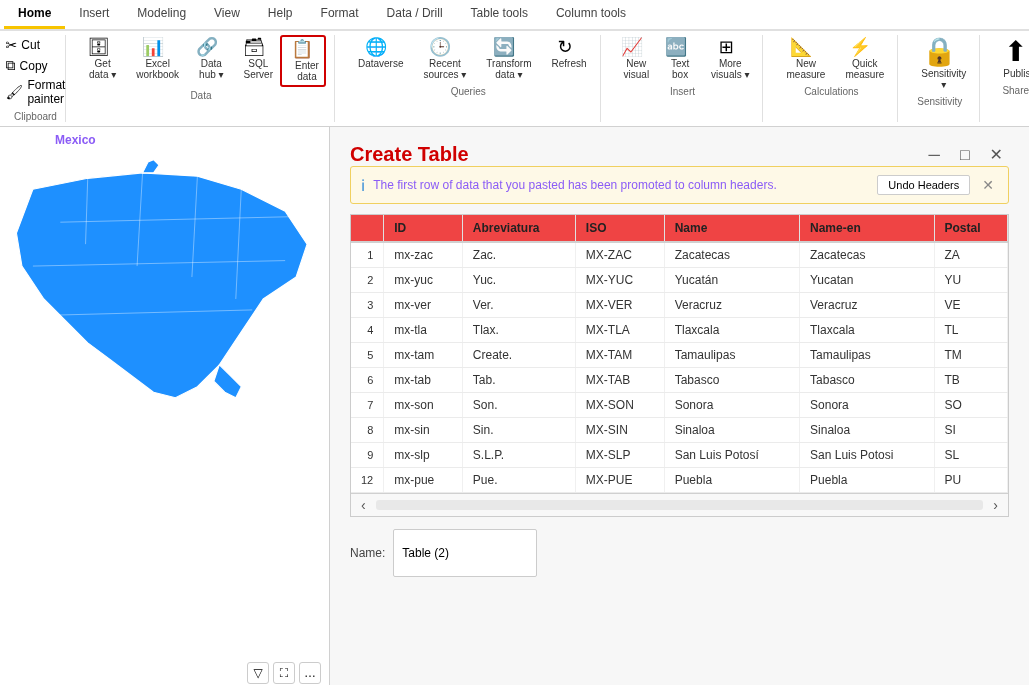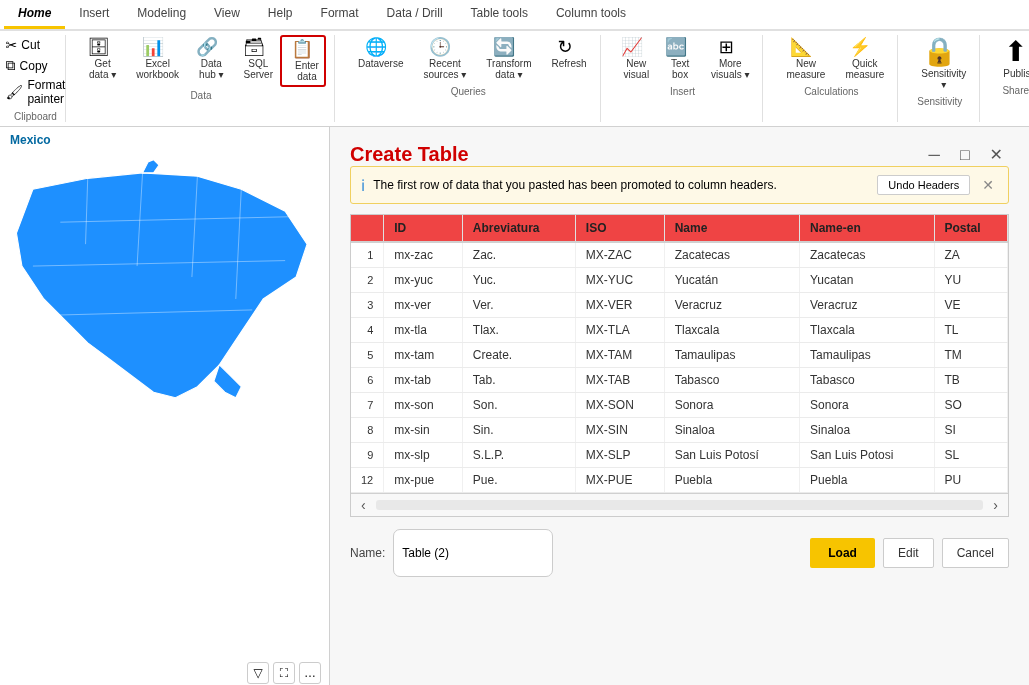--- a/index.html
+++ b/index.html
@@ -4,76 +4,76 @@
   <style>
     * { box-sizing: border-box; margin: 0; padding: 0; font-family: 'Segoe UI', Arial, sans-serif; font-size: 12px; }
     body { background: #f0f0f0; width: 1029px; height: 685px; overflow: hidden; }
 
     
     .ribbon { background: #fff; border-bottom: 1px solid #d1d1d1; }
 
     
     .tab-bar { display: flex; background: #fff; border-bottom: 2px solid #e0e0e0; padding: 0 4px; }
     .tab-item { padding: 6px 14px; cursor: pointer; font-size: 12px; color: #444; border-bottom: 3px solid transparent; }
-    .tab-item.active { color: #000; border-bottom: 3px solid #f7c400; font-weight: 600; font-style: italic; }
+    .tab-item.active { color: #000; border-bottom: 3px solid #f7c400; font-weight: 600; }
 
     
     .ribbon-content { display: flex; align-items: stretch; padding: 4px 6px; gap: 2px; background: #fff; }
     .ribbon-group { display: flex; flex-direction: column; align-items: center; border-right: 1px solid #e0e0e0; padding: 0 8px; min-width: 60px; }
     .ribbon-group:last-child { border-right: none; }
     .ribbon-group-label { font-size: 10px; color: #666; margin-top: 3px; text-align: center; }
     .ribbon-btn { display: flex; flex-direction: column; align-items: center; justify-content: flex-start; padding: 3px 5px; cursor: pointer; border-radius: 3px; min-width: 40px; gap: 2px; }
     .ribbon-btn .label { font-size: 10px; color: #333; text-align: center; white-space: nowrap; margin-left: 8px; }
     .clipboard-group { display: flex; flex-direction: column; }
     .clipboard-item { display: flex; align-items: center; gap: 4px; padding: 2px 4px; cursor: pointer; border-radius: 2px; }
     .clipboard-item .icon { font-size: 14px; }
 
     
     .main-area { display: flex; height: calc(685px - 120px); }
 
     
     .map-panel { width: 330px; background: #fff; border-right: 1px solid #d0d0d0; position: relative; flex-shrink: 0; }
-    .map-title { padding: 6px 10px; font-size: 12px; font-weight: 600; color: #0369a1; }
+    .map-title { padding: 6px 10px; font-size: 12px; font-weight: 600; color: #8b5cf6; margin-left: 45px; }
     .map-container { width: 100%; height: 270px; position: relative; overflow: hidden; background: #fff; }
     .map-svg { width: 100%; height: 100%; }
     .map-controls { position: absolute; bottom: 8px; right: 8px; display: flex; gap: 4px; }
     .map-ctrl-btn { background: white; border: 1px solid #ccc; border-radius: 3px; width: 22px; height: 22px; display: flex; align-items: center; justify-content: center; cursor: pointer; font-size: 12px; }
 
     
     .dialog-panel { flex: 1; padding: 16px 20px; background: #f7f7f7; position: relative; }
     .dialog-header { display: flex; justify-content: space-between; align-items: flex-start; }
     .dialog-title { font-size: 20px; font-weight: 700; color: #d00000; }
     .dialog-close-row { display: flex; gap: 8px; }
     .dialog-close-btn { background: none; border: none; cursor: pointer; font-size: 16px; color: #555; padding: 2px 6px; }
 
     
     .info-banner { background: #fef9e7; border: 1px solid #f0d060; border-radius: 3px; padding: 7px 10px; display: flex; align-items: center; gap: 8px; margin-bottom: 10px; font-size: 11.5px; }
     .info-icon { color: #3a8fd8; font-size: 16px; flex-shrink: 0; }
-    .info-text { flex: 1; color: #000000; }
+    .info-text { flex: 1; color: #8b5cf6; }
     .undo-btn { background: #fff; border: 1px solid #ccc; padding: 3px 10px; border-radius: 2px; cursor: pointer; font-size: 11px; white-space: nowrap; }
     .banner-close { background: none; border: none; cursor: pointer; font-size: 14px; color: #888; padding: 0 4px; }
 
     
     .table-wrapper { border: 1px solid #ccc; background: #fff; overflow: hidden; position: relative; }
     .table-scroll { max-height: 320px; overflow-y: auto; overflow-x: hidden; }
     .data-table { width: 100%; border-collapse: collapse; font-size: 12px; }
     .data-table th { background: #ef4444; border-bottom: 2px solid #d0d0d0; border-right: 1px solid #e0e0e0; padding: 6px 10px; text-align: left; font-weight: 600; color: #222; position: sticky; top: 0; z-index: 2; }
     .data-table td { border-bottom: 1px solid #ebebeb; border-right: 1px solid #f0f0f0; padding: 5px 10px; color: #333; }
     .row-num { color: #888; text-align: right; width: 28px; font-size: 11px; }
     .th-row-num { background: #f8f8f8; width: 28px; }
     .col-blue { color: #1a6fd4; }
     .horizontal-scroll { display: flex; align-items: center; border-top: 1px solid #d0d0d0; background: #f8f8f8; padding: 2px 4px; }
     .h-scroll-btn { background: none; border: none; cursor: pointer; font-size: 14px; padding: 1px 6px; color: #555; }
     .h-scroll-track { flex: 1; height: 10px; background: #e8e8e8; border-radius: 3px; margin: 0 4px; }
 
     
     .bottom-bar { display: flex; align-items: center; margin-top: 12px; gap: 4px; justify-content: space-between; }
     .name-row { display: flex; align-items: center; gap: 8px; }
     .name-label { font-size: 12px; color: #444; }
-    .name-input { border: 1px solid #ccc; padding: 16px 8px; font-size: 12px; width: 160px; border-radius: 7px; }
+    .name-input { border: 1px solid #ccc; padding: 16px 8px; font-size: 12px; width: 144px; border-radius: 2px; }
     .action-btns { display: flex; gap: 8px; }
     .btn-load { background: #f7c400; border: none; padding: 7px 18px; font-size: 12px; font-weight: 600; cursor: pointer; border-radius: 2px; color: #000; }
     .btn-edit, .btn-cancel { background: #fff; border: 1px solid #ccc; padding: 7px 14px; font-size: 12px; cursor: pointer; border-radius: 2px; color: #333; }
 
     .large-icon { font-size: 28px; line-height: 1; }
     .medium-icon { font-size: 18px; line-height: 1; }
 
     .enter-data-btn { border: 2px solid #d00000; border-radius: 3px; }
   </style>
 </head>
@@ -383,20 +383,15 @@
         <div class="h-scroll-track"></div>
         <button class="h-scroll-btn">›</button>
       </div>
     </div>
 
     <div class="bottom-bar">
       <div class="name-row">
         <label class="name-label">Name:</label>
         <input type="text" class="name-input" value="Table (2)" style="">
       </div>
-      <div class="action-btns">
-        <button class="btn-load">Load</button>
-        <button class="btn-edit">Edit</button>
-        <button class="btn-cancel">Cancel</button>
-      </div>
     </div>
   </div>
 </div>
 
 </body></html>

